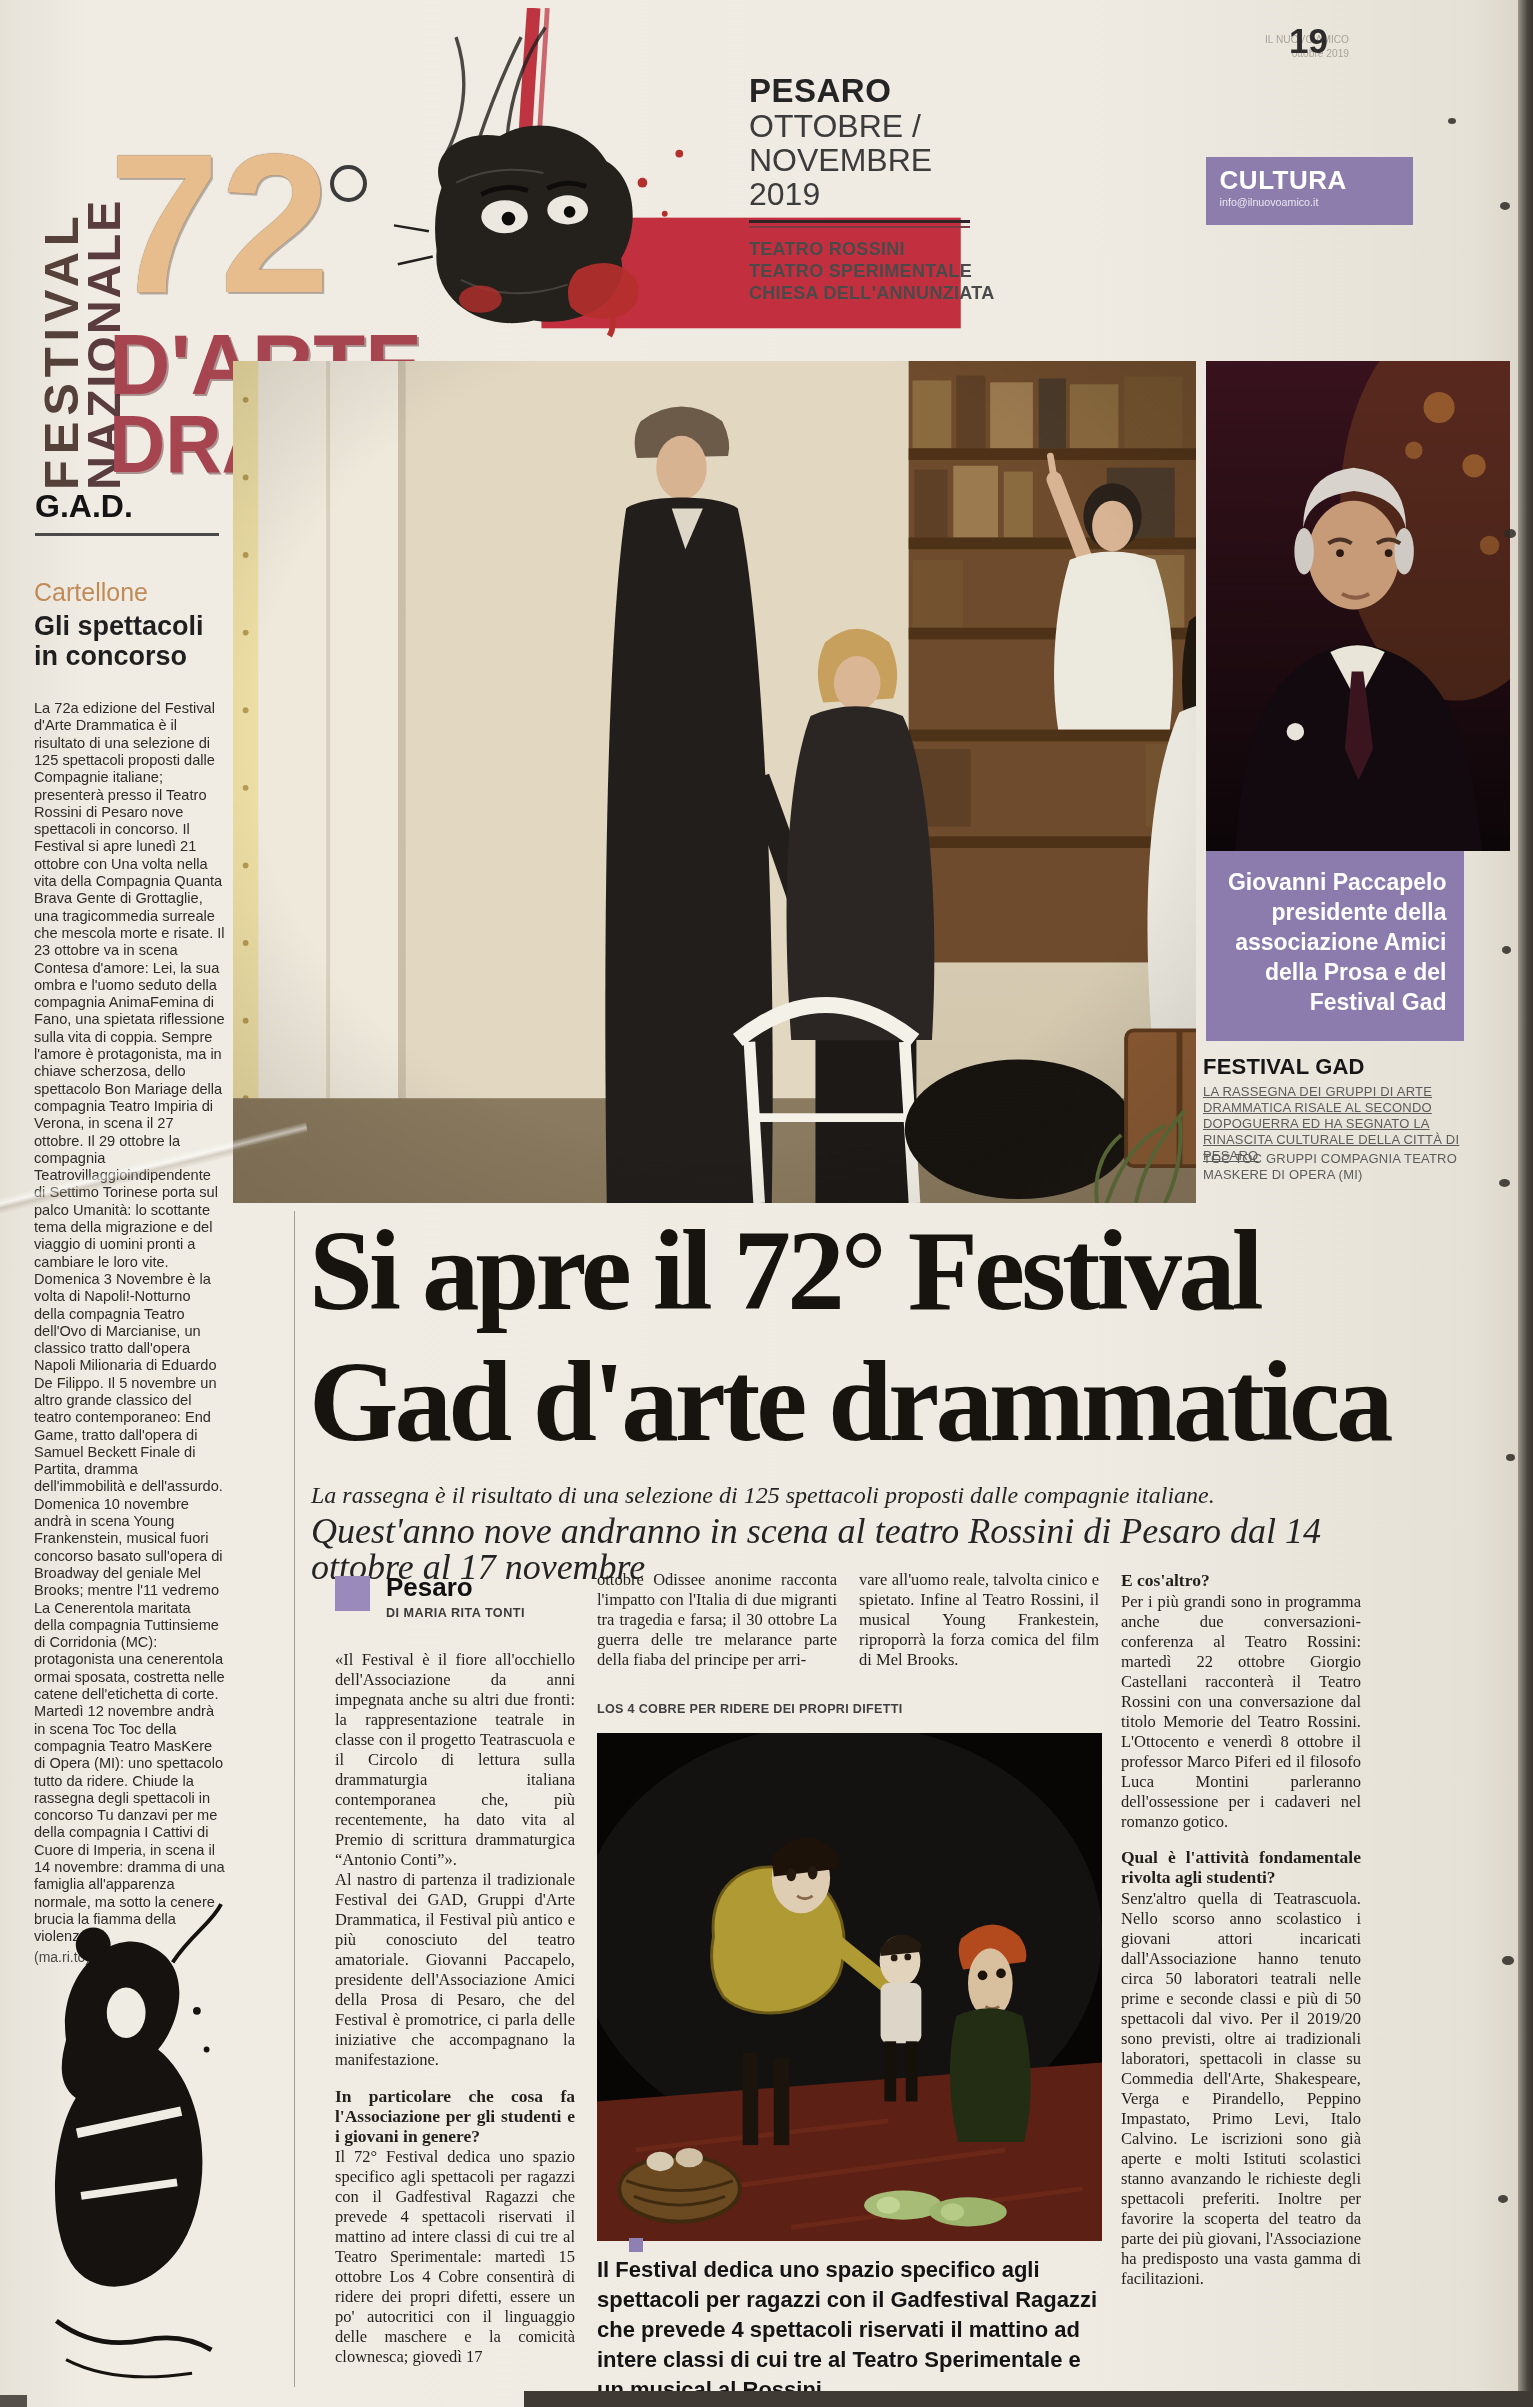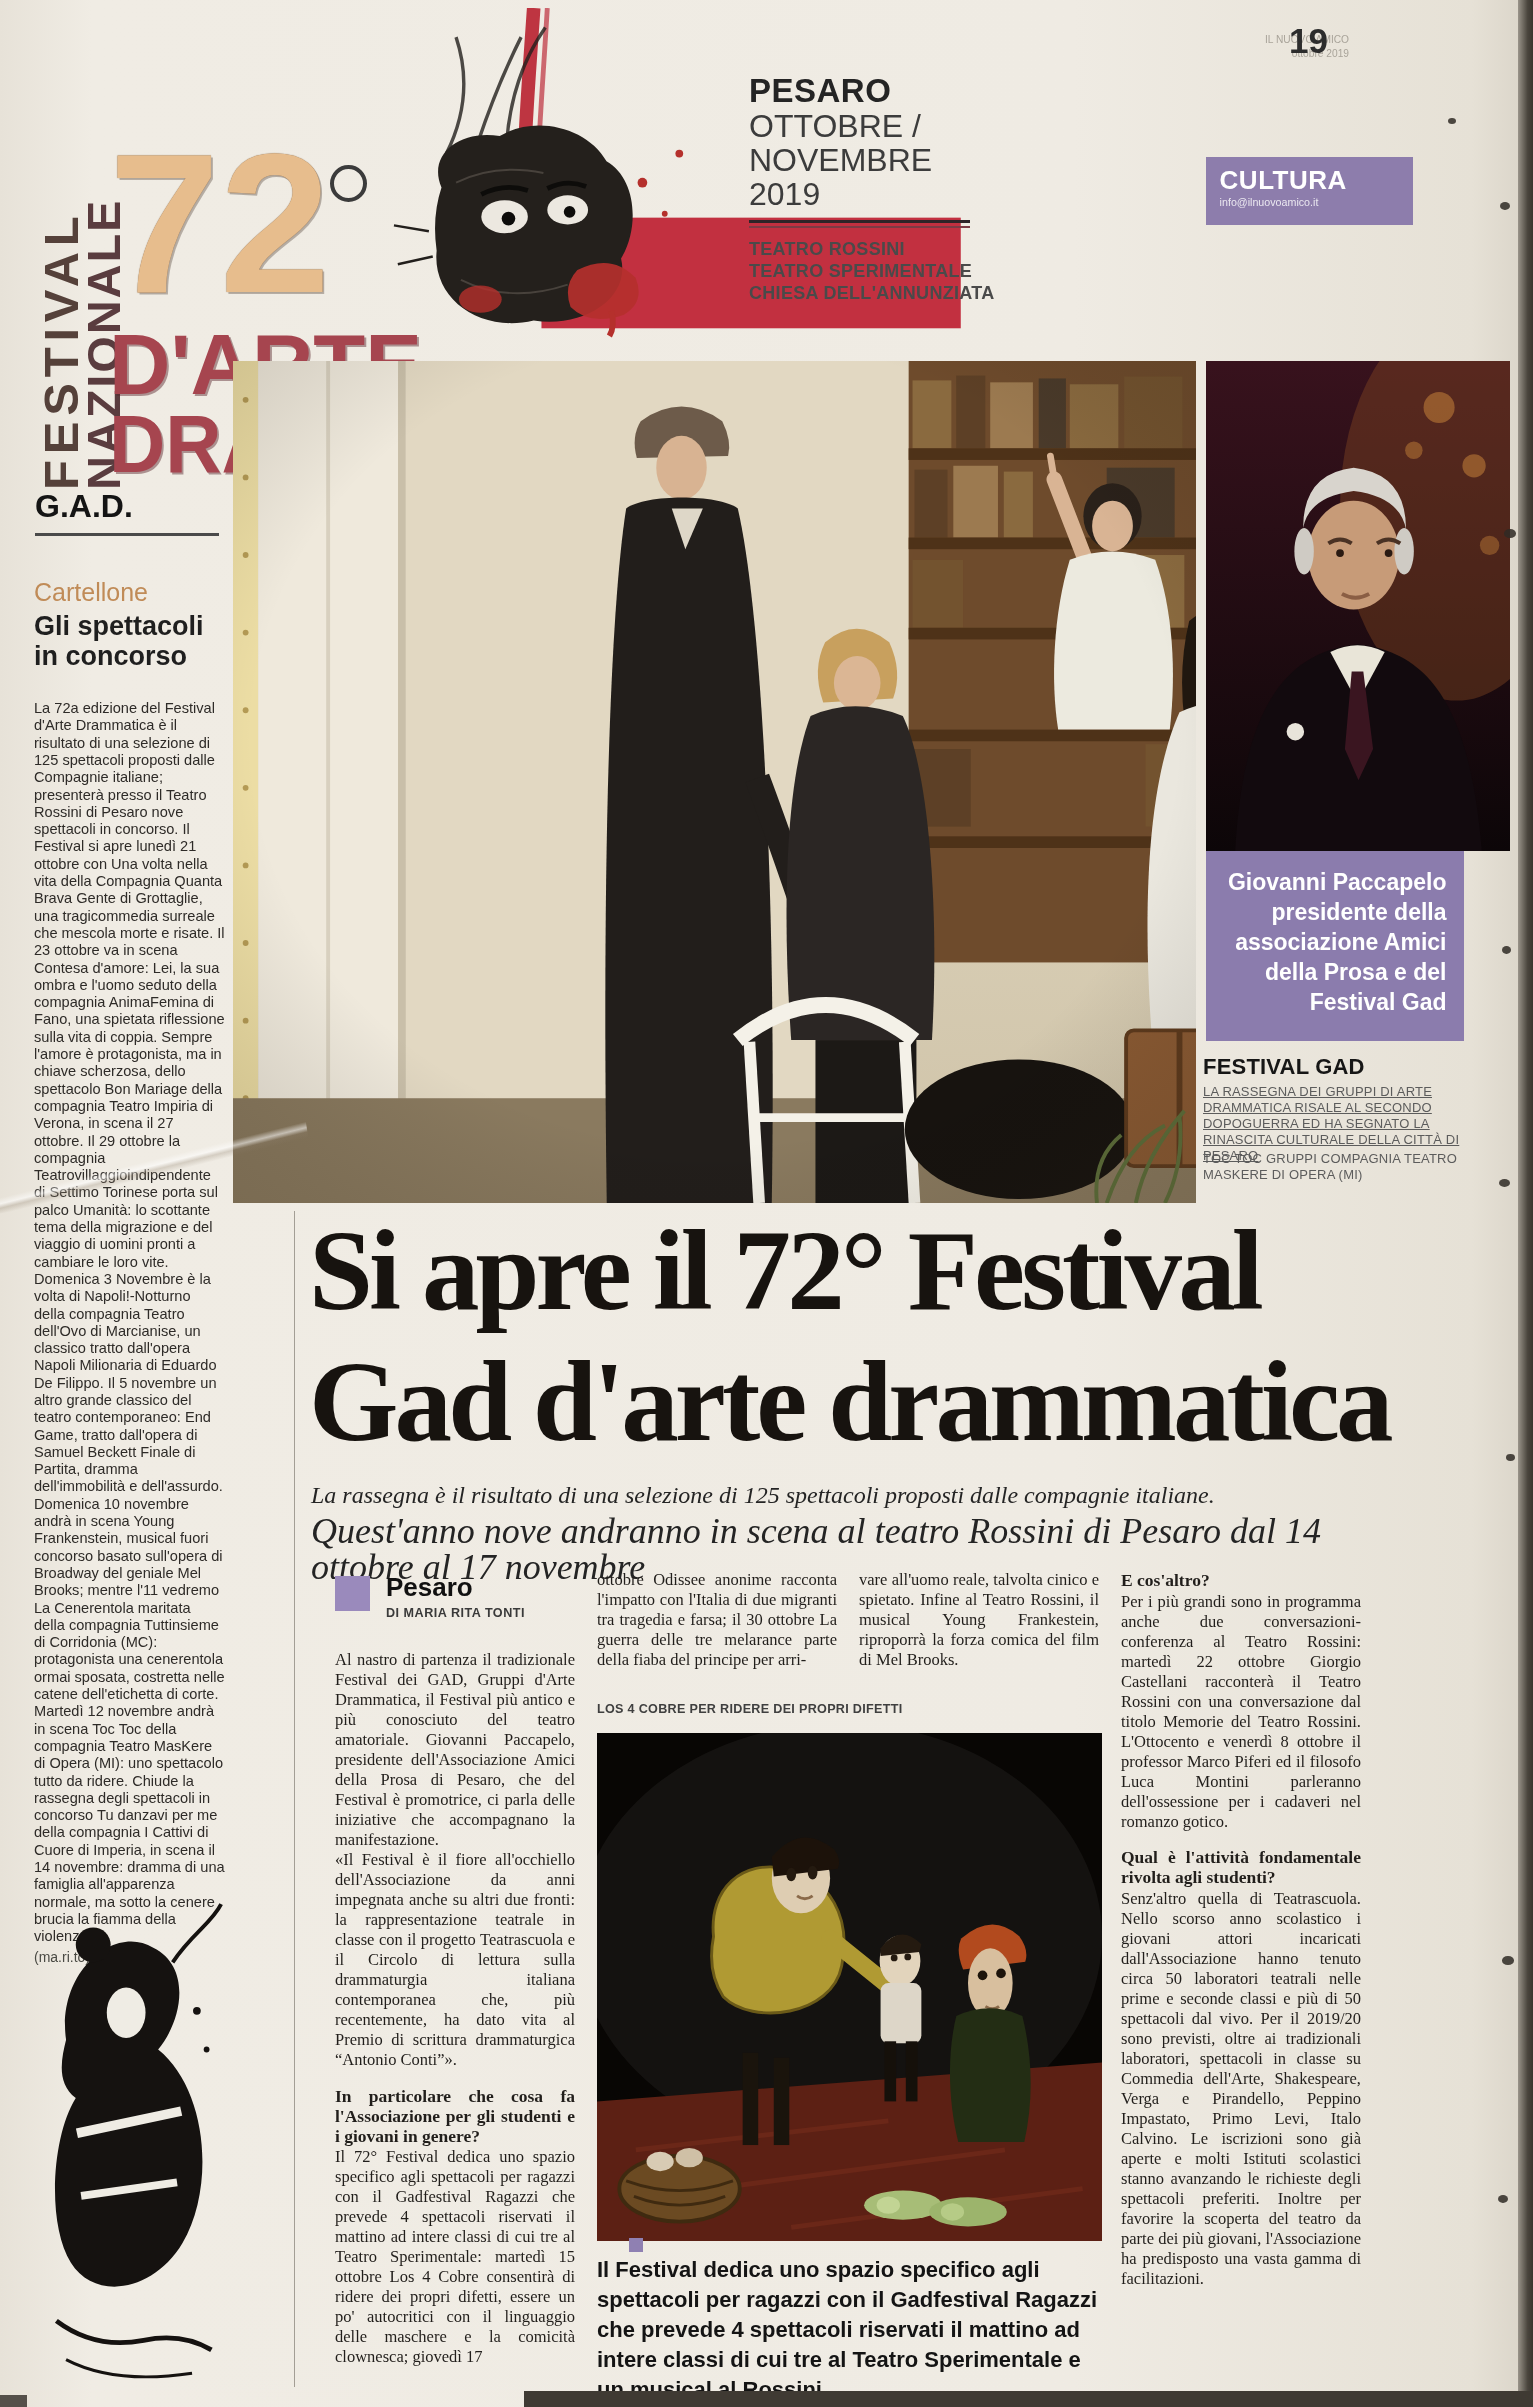--- a/index.html
+++ b/index.html
@@ -239,22 +239,22 @@
 <div class="abs serif" style="left:311px;top:1477px;width:1116px;font-style:italic;color:#242424;">
   <div style="font-size:24px;line-height:36px;">La rassegna è il risultato di una selezione di 125 spettacoli proposti dalle compagnie italiane.</div>
   <div style="font-size:36px;line-height:36px;">Quest'anno nove andranno in scena al teatro Rossini di Pesaro dal 14 ottobre al 17 novembre</div>
 </div>
 
 <div class="abs" style="left:335px;top:1576px;width:35px;height:35px;background:#9a8abc;"></div>
 <div class="abs sans" style="left:386px;top:1572px;font-size:26px;font-weight:bold;color:#111;">Pesaro</div>
 <div class="abs sans" style="left:386px;top:1606px;font-size:12.6px;font-weight:bold;color:#3a3a3a;letter-spacing:0.5px;">DI MARIA RITA TONTI</div>
 
 <div class="abs bodycol" style="left:335px;top:1650px;width:240px;height:739px;overflow:hidden;">
+  <div>«Il Festival è il fiore all'occhiello dell'Associazione da anni impegnata anche su altri due fronti: la rappresentazione teatrale in classe con il progetto Teatrascuola e il Circolo di lettura sulla drammaturgia italiana contemporanea che, più recentemente, ha dato vita al Premio di scrittura drammaturgica “Antonio Conti”».</div>
   <div>Al nastro di partenza il tradizionale Festival dei GAD, Gruppi d'Arte Drammatica, il Festival più antico e più conosciuto del teatro amatoriale. Giovanni Paccapelo, presidente dell'Associazione Amici della Prosa di Pesaro, che del Festival è promotrice, ci parla delle iniziative che accompagnano la manifestazione.</div>
-  <div>«Il Festival è il fiore all'occhiello dell'Associazione da anni impegnata anche su altri due fronti: la rappresentazione teatrale in classe con il progetto Teatrascuola e il Circolo di lettura sulla drammaturgia italiana contemporanea che, più recentemente, ha dato vita al Premio di scrittura drammaturgica “Antonio Conti”».</div>
   <div class="q" style="font-size:17.5px;">In particolare che cosa fa l'Associazione per gli studenti e i giovani in genere?</div>
   <div>Il 72° Festival dedica uno spazio specifico agli spettacoli per ragazzi con il Gadfestival Ragazzi che prevede 4 spettacoli riservati il mattino ad intere classi di cui tre al Teatro Sperimentale: martedì 15 ottobre Los 4 Cobre consentirà di ridere dei propri difetti, essere un po' autocritici con il linguaggio delle maschere e la comicità clownesca; giovedì 17</div>
 </div>
 
 <div class="abs bodycol" style="left:597px;top:1570px;width:240px;">
   <div>ottobre Odissee anonime racconta l'impatto con l'Italia di due migranti tra tragedia e farsa; il 30 ottobre La guerra delle tre melarance parte della fiaba del principe per arri-</div>
 </div>
 
 <div class="abs bodycol" style="left:859px;top:1570px;width:240px;">
   <div>vare all'uomo reale, talvolta cinico e spietato. Infine al Teatro Rossini, il musical Young Frankestein, riproporrà la forza comica del film di Mel Brooks.</div>

